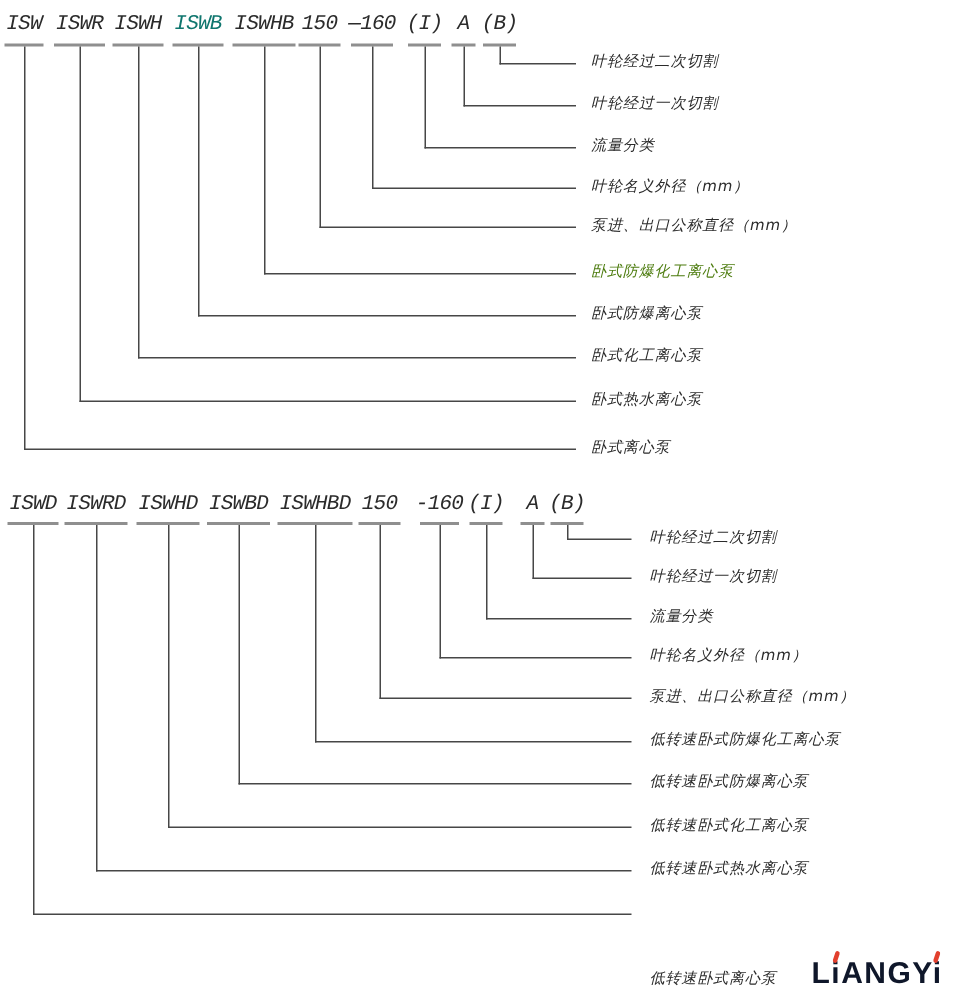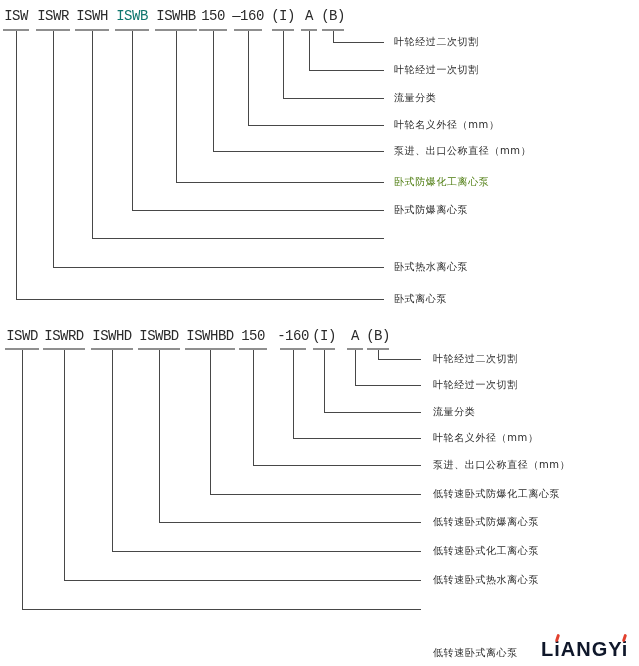--- a/index.html
+++ b/index.html
@@ -1,20 +1,20 @@
 <!DOCTYPE html>
 <html><head>
 <meta charset="utf-8">
 <style>
   html,body{margin:0;padding:0;}
   body{
     width:639px;height:666px;background:#ffffff;position:relative;overflow:hidden;
     font-family:"DejaVu Sans",sans-serif;
   }
-  .diagram{position:absolute;left:0;top:0;width:639px;height:490px;}
+  .diagram{position:absolute;left:0;top:0;width:639px;height:490px;font-style:italic;}
   .token{
     position:absolute;transform:translateX(-50%);white-space:nowrap;
     font-family:"Liberation Mono","DejaVu Sans Mono",monospace;
     font-size:14px;letter-spacing:-0.5px;line-height:15px;
   }
   .bar{position:absolute;height:2px;}
   .vline{position:absolute;width:1px;}
   .hline{position:absolute;height:1px;}
   .lbl{
     position:absolute;white-space:nowrap;font-size:10px;letter-spacing:0.6px;
@@ -73,20 +73,21 @@
     <div class="bar" style="left: 322px; top: 29px; width: 22px; background: rgb(143, 143, 143);"></div>
     <div class="vline" style="left: 333px; top: 31px; height: 12px; background: rgb(71, 71, 71);"></div>
     <div class="hline" style="left: 333px; top: 42px; width: 51px; background: rgb(71, 71, 71);"></div>
     <div class="lbl" style="left: 394px; top: 32px; color: rgb(43, 43, 43);">叶轮经过二次切割</div>
     <div class="lbl" style="left: 394px; top: 60px; color: rgb(43, 43, 43);">叶轮经过一次切割</div>
     <div class="lbl" style="left: 394px; top: 88px; color: rgb(43, 43, 43);">流量分类</div>
     <div class="lbl" style="left: 394px; top: 115px; color: rgb(43, 43, 43);">叶轮名义外径（mm）</div>
     <div class="lbl" style="left: 394px; top: 141px; color: rgb(43, 43, 43);">泵进、出口公称直径（mm）</div>
     <div class="lbl" style="left: 394px; top: 172px; color: #4d7c0f;">卧式防爆化工离心泵</div>
     <div class="lbl" style="left: 394px; top: 200px; color: rgb(43, 43, 43);">卧式防爆离心泵</div>
+    <div class="lbl" style="left: 394px; top: 228px; color: rgb(43, 43, 43);">卧式化工离心泵</div>
     <div class="lbl" style="left: 394px; top: 257px; color: rgb(43, 43, 43);">卧式热水离心泵</div>
     <div class="lbl" style="left: 394px; top: 289px; color: rgb(43, 43, 43);">卧式离心泵</div>
   </div>
 <div class="diagram" id="diagram-1">
     <div class="token" style="left: 22px; top: 329px; color: rgb(43, 43, 43);">ISWD</div>
     <div class="bar" style="left: 5px; top: 348px; width: 34px; background: rgb(143, 143, 143);"></div>
     <div class="vline" style="left: 22px; top: 350px; height: 260px; background: rgb(71, 71, 71);"></div>
     <div class="hline" style="left: 22px; top: 609px; width: 399px; background: rgb(71, 71, 71);"></div>
     <div class="token" style="left: 64px; top: 329px; color: rgb(43, 43, 43);">ISWRD</div>
     <div class="bar" style="left: 43px; top: 348px; width: 42px; background: rgb(143, 143, 143);"></div>

